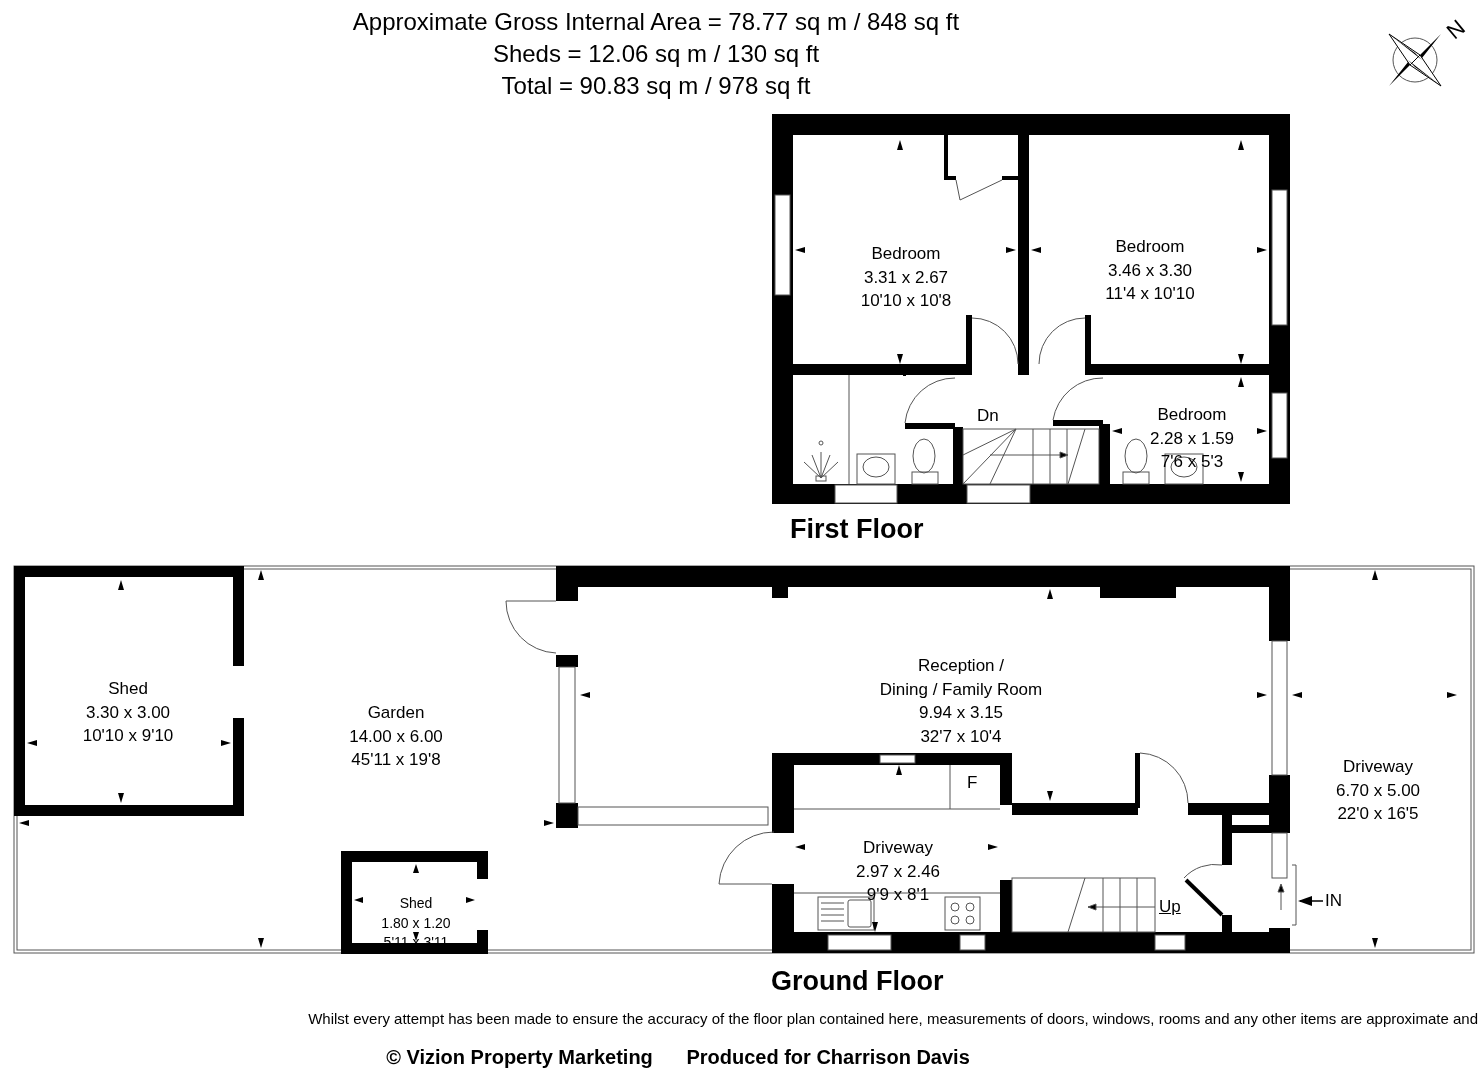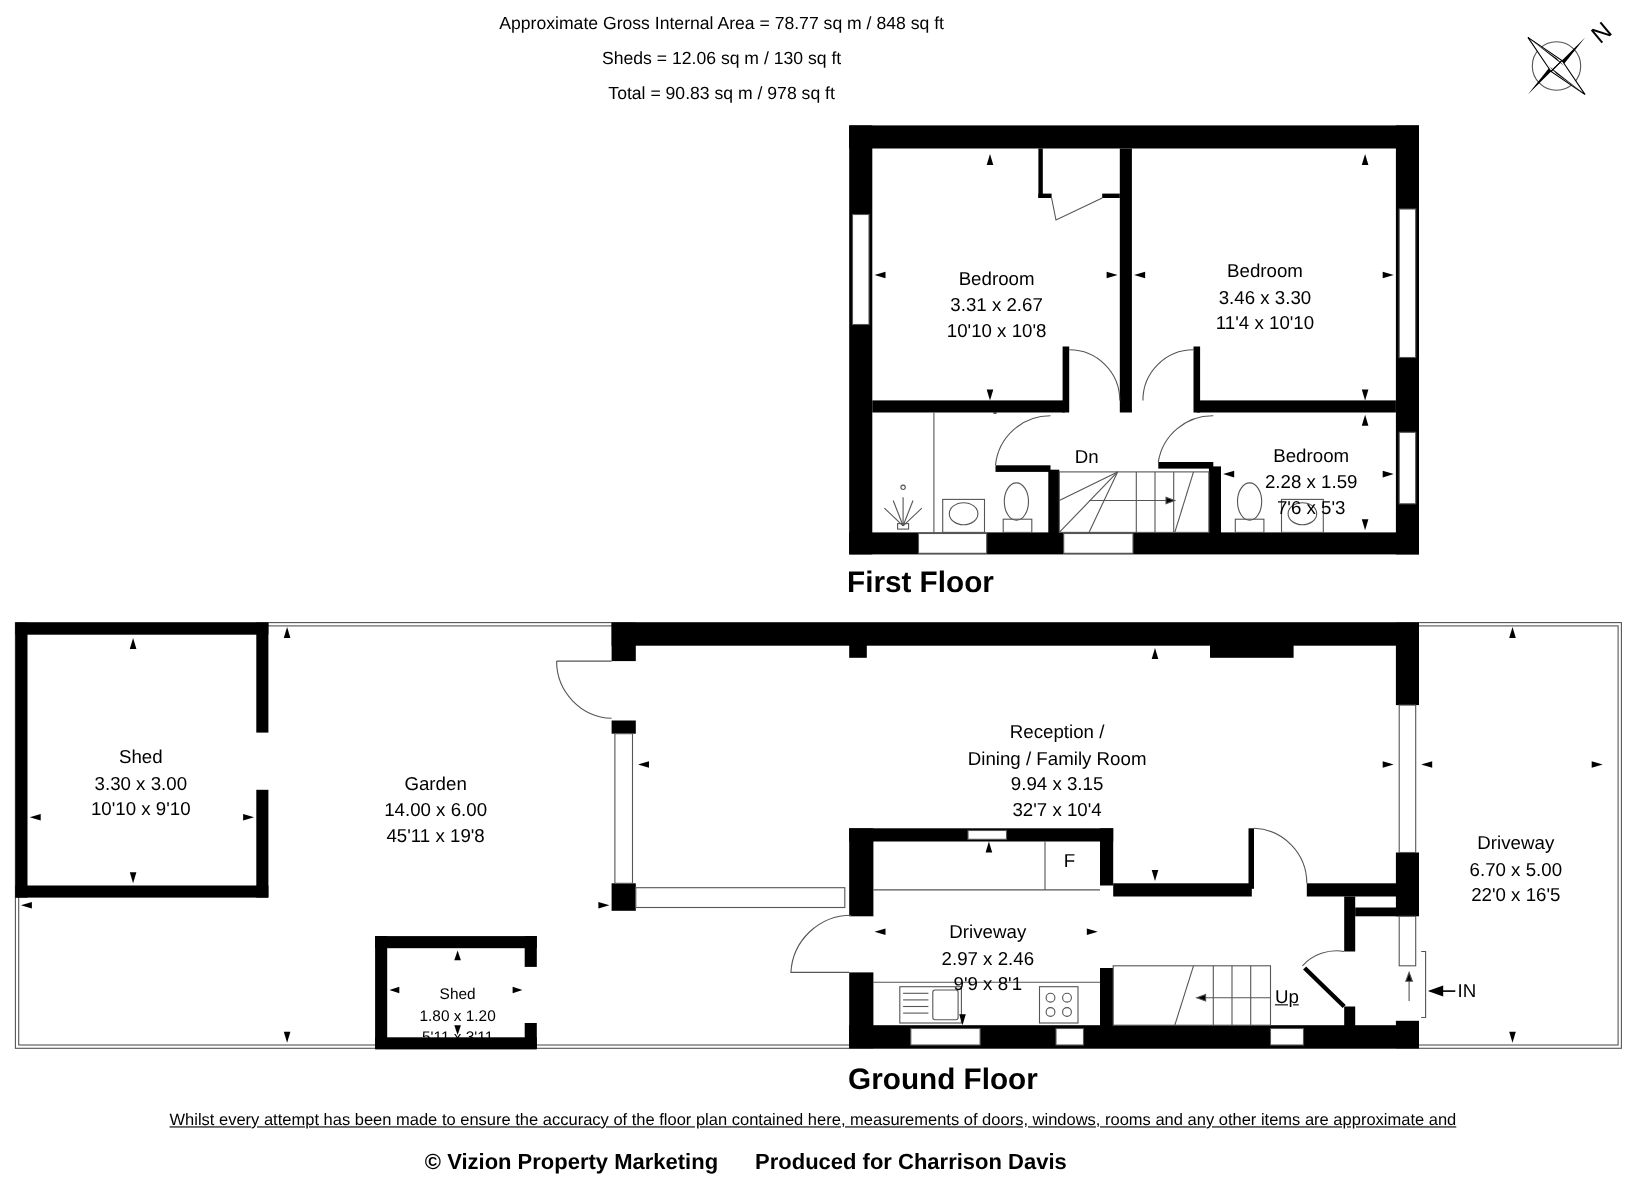--- a/index.html
+++ b/index.html
@@ -1,23 +1,23 @@
 <!DOCTYPE html>
 <html><head>
 <meta charset="utf-8">
 <style>
   html, body { margin: 0; padding: 0; background: #ffffff; }
   body { width: 1478px; height: 1080px; position: relative; overflow: hidden; font-family: "Liberation Sans", sans-serif; color: #000; }
-  .hdr { position: absolute; left: 0; width: 1360px; top: 6px; text-align: center; font-size: 16px; line-height: 32px; }
+  .hdr { position: absolute; left: 0; width: 1360px; top: 6px; text-align: center; font-size: 24px; line-height: 32px; }
   .hdr div { margin-left: -48px; }
   svg.plan { position: absolute; left: 0; top: 0; }
   .lbl { position: absolute; text-align: center; font-size: 17px; line-height: 23.5px; transform: translateX(-50%); white-space: nowrap; margin-top: 23px; }
   .lbl.small { font-size: 14px; line-height: 19.5px; }
   .floor-title { position: absolute; font-weight: bold; font-size: 27px; }
-  .disc { position: absolute; left: 0; width: 1478px; top: 1008px; text-align: center; font-size: 15px; line-height: 21px; text-decoration: underline; }
+  .disc { position: absolute; left: 0; width: 1478px; top: 1008px; text-align: right; font-size: 15px; line-height: 21px; }
   .credit { position: absolute; left: 0; width: 1356px; top: 1046px; text-align: center; font-size: 20px; font-weight: bold; }
   .credit span { margin: 0 14px; }
   .tag { position: absolute; font-size: 17px; }
 </style>
 </head>
 <body>
 
 <div class="hdr">
   <div>Approximate Gross Internal Area = 78.77 sq m / 848 sq ft</div>
   <div>Sheds = 12.06 sq m / 130 sq ft</div>
@@ -272,21 +272,21 @@
   <div>Bedroom</div>
   <div>3.46 x 3.30</div>
   <div>11'4 x 10'10</div>
 </div>
 <div class="lbl" style="left:1192px; top:380px;">
   <div>Bedroom</div>
   <div>2.28 x 1.59</div>
   <div>7'6 x 5'3</div>
 </div>
 <div class="tag" style="left:977px; top:406px;">Dn</div>
-<div class="floor-title" style="left:770px; top:514px;">First Floor</div>
+<div class="floor-title" style="left:790px; top:514px;">First Floor</div>
 
 <div class="lbl" style="left:128px; top:654px;">
   <div>Shed</div>
   <div>3.30 x 3.00</div>
   <div>10'10 x 9'10</div>
 </div>
 <div class="lbl" style="left:396px; top:678px;">
   <div>Garden</div>
   <div>14.00 x 6.00</div>
   <div>45'11 x 19'8</div>

